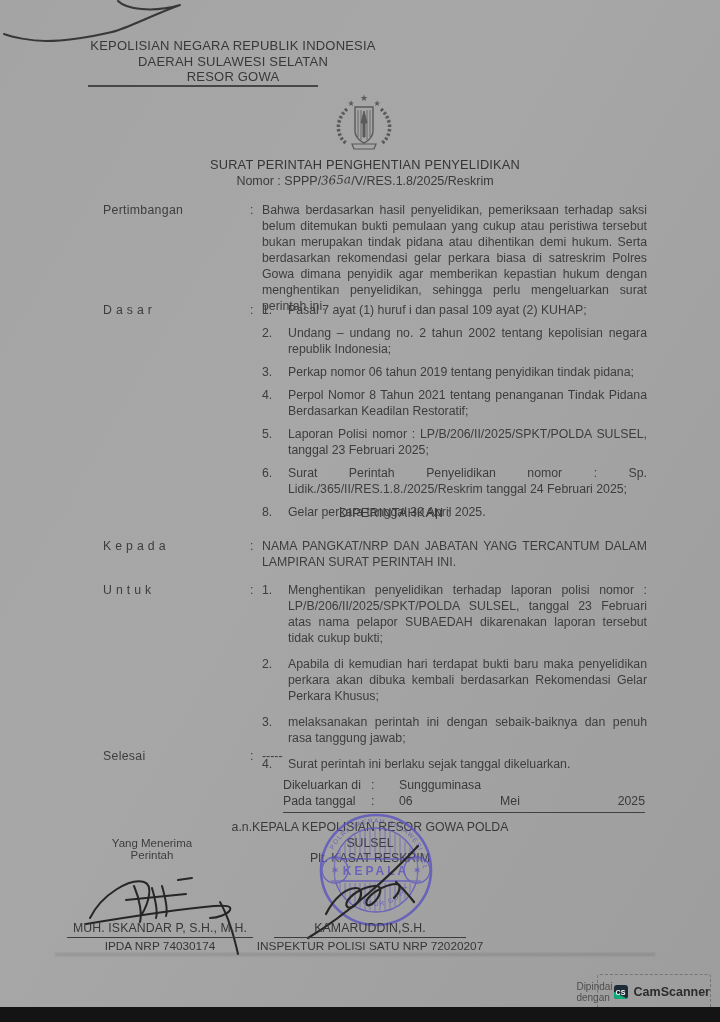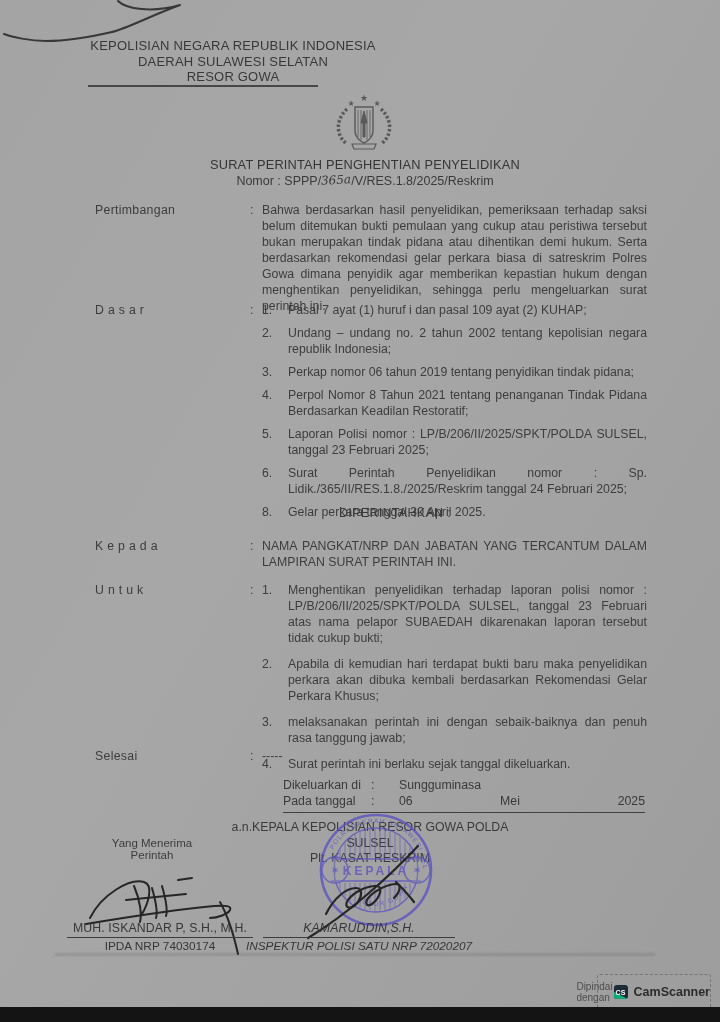--- a/index.html
+++ b/index.html
@@ -13,36 +13,36 @@
   
   .hdr{left:58px;top:38px;width:350px;text-align:center;font-size:13px;line-height:15.5px;color:#383838;letter-spacing:.2px;}
   .hdr-underline{left:88px;top:85px;width:230px;height:1.5px;background:#474747;}
   
   .title-block{left:180px;top:157px;width:370px;text-align:center;}
   .doc-title{font-size:12.8px;color:#353535;letter-spacing:.2px;text-underline-offset:3px;}
   .doc-number{font-size:12.5px;margin-top:2px;color:#3a3a3a;}
   .handwrit{font-family:"DejaVu Serif",serif;font-style:italic;font-size:12px;display:inline-block;transform:rotate(-3deg) translateY(-1px);}
   
   .row{left:95px;width:552px;display:grid;grid-template-columns:155px 12px 1fr;font-size:12.3px;line-height:16px;color:#3d3d3d;}
-  .lbl{letter-spacing:.3px;}
+  .lbl{letter-spacing:.3px;margin-left:8px;}
   .just{text-align:justify;text-align-last:left;}
   .list .li{display:grid;grid-template-columns:26px 1fr;margin-bottom:7px;}
   .center-line{text-align:center;font-size:12.5px;color:#3a3a3a;letter-spacing:.3px;}
   
   .issue{left:283px;top:777px;width:362px;font-size:12.3px;color:#3a3a3a;}
   .issue .r1{display:grid;grid-template-columns:88px 14px 1fr;line-height:16px;}
   .issue .r2{display:grid;grid-template-columns:88px 14px 50px 1fr 60px;line-height:16px;border-bottom:1.5px solid #404040;padding-bottom:3px;}
   .issue .mid{text-align:center;}
   .issue .yr{text-align:right;}
   
   .signoff{left:215px;top:820px;width:310px;text-align:center;font-size:12.3px;line-height:15.5px;color:#3a3a3a;}
   .receiver-title{left:92px;top:837px;width:120px;text-align:center;font-size:11.5px;color:#3d3d3d;}
   .sig-block{text-align:center;font-size:12.3px;line-height:15px;color:#363636;}
   .sig-left{left:55px;top:921px;width:210px;}
-  .sig-right{left:244px;top:921px;width:230px;font-style:italic;}
+  .sig-right{left:255px;top:921px;width:230px;}
   .sig-name{display:inline-block;border-bottom:1.5px solid #3c3c3c;padding:0 6px 1px 6px;letter-spacing:.1px;}
   .sig-rank{font-size:11.8px;margin-top:1px;}
   
   .smudge{left:55px;top:953px;width:600px;height:3px;background:rgba(55,55,60,.16);filter:blur(1px);}
   .bottom-bar{left:0;bottom:0;width:720px;height:15px;background:#141414;}
   
   .cs-badge{left:597px;top:974px;width:112px;height:34px;border:1px dashed #767676;border-radius:3px;
     display:flex;align-items:center;justify-content:flex-end;gap:1px;}
   .cs-line1{font-size:10px;color:#4e4e4e;}
   .cs-line2{display:flex;align-items:center;gap:6px;font-size:12.5px;font-weight:bold;color:#2c2c2c;}

